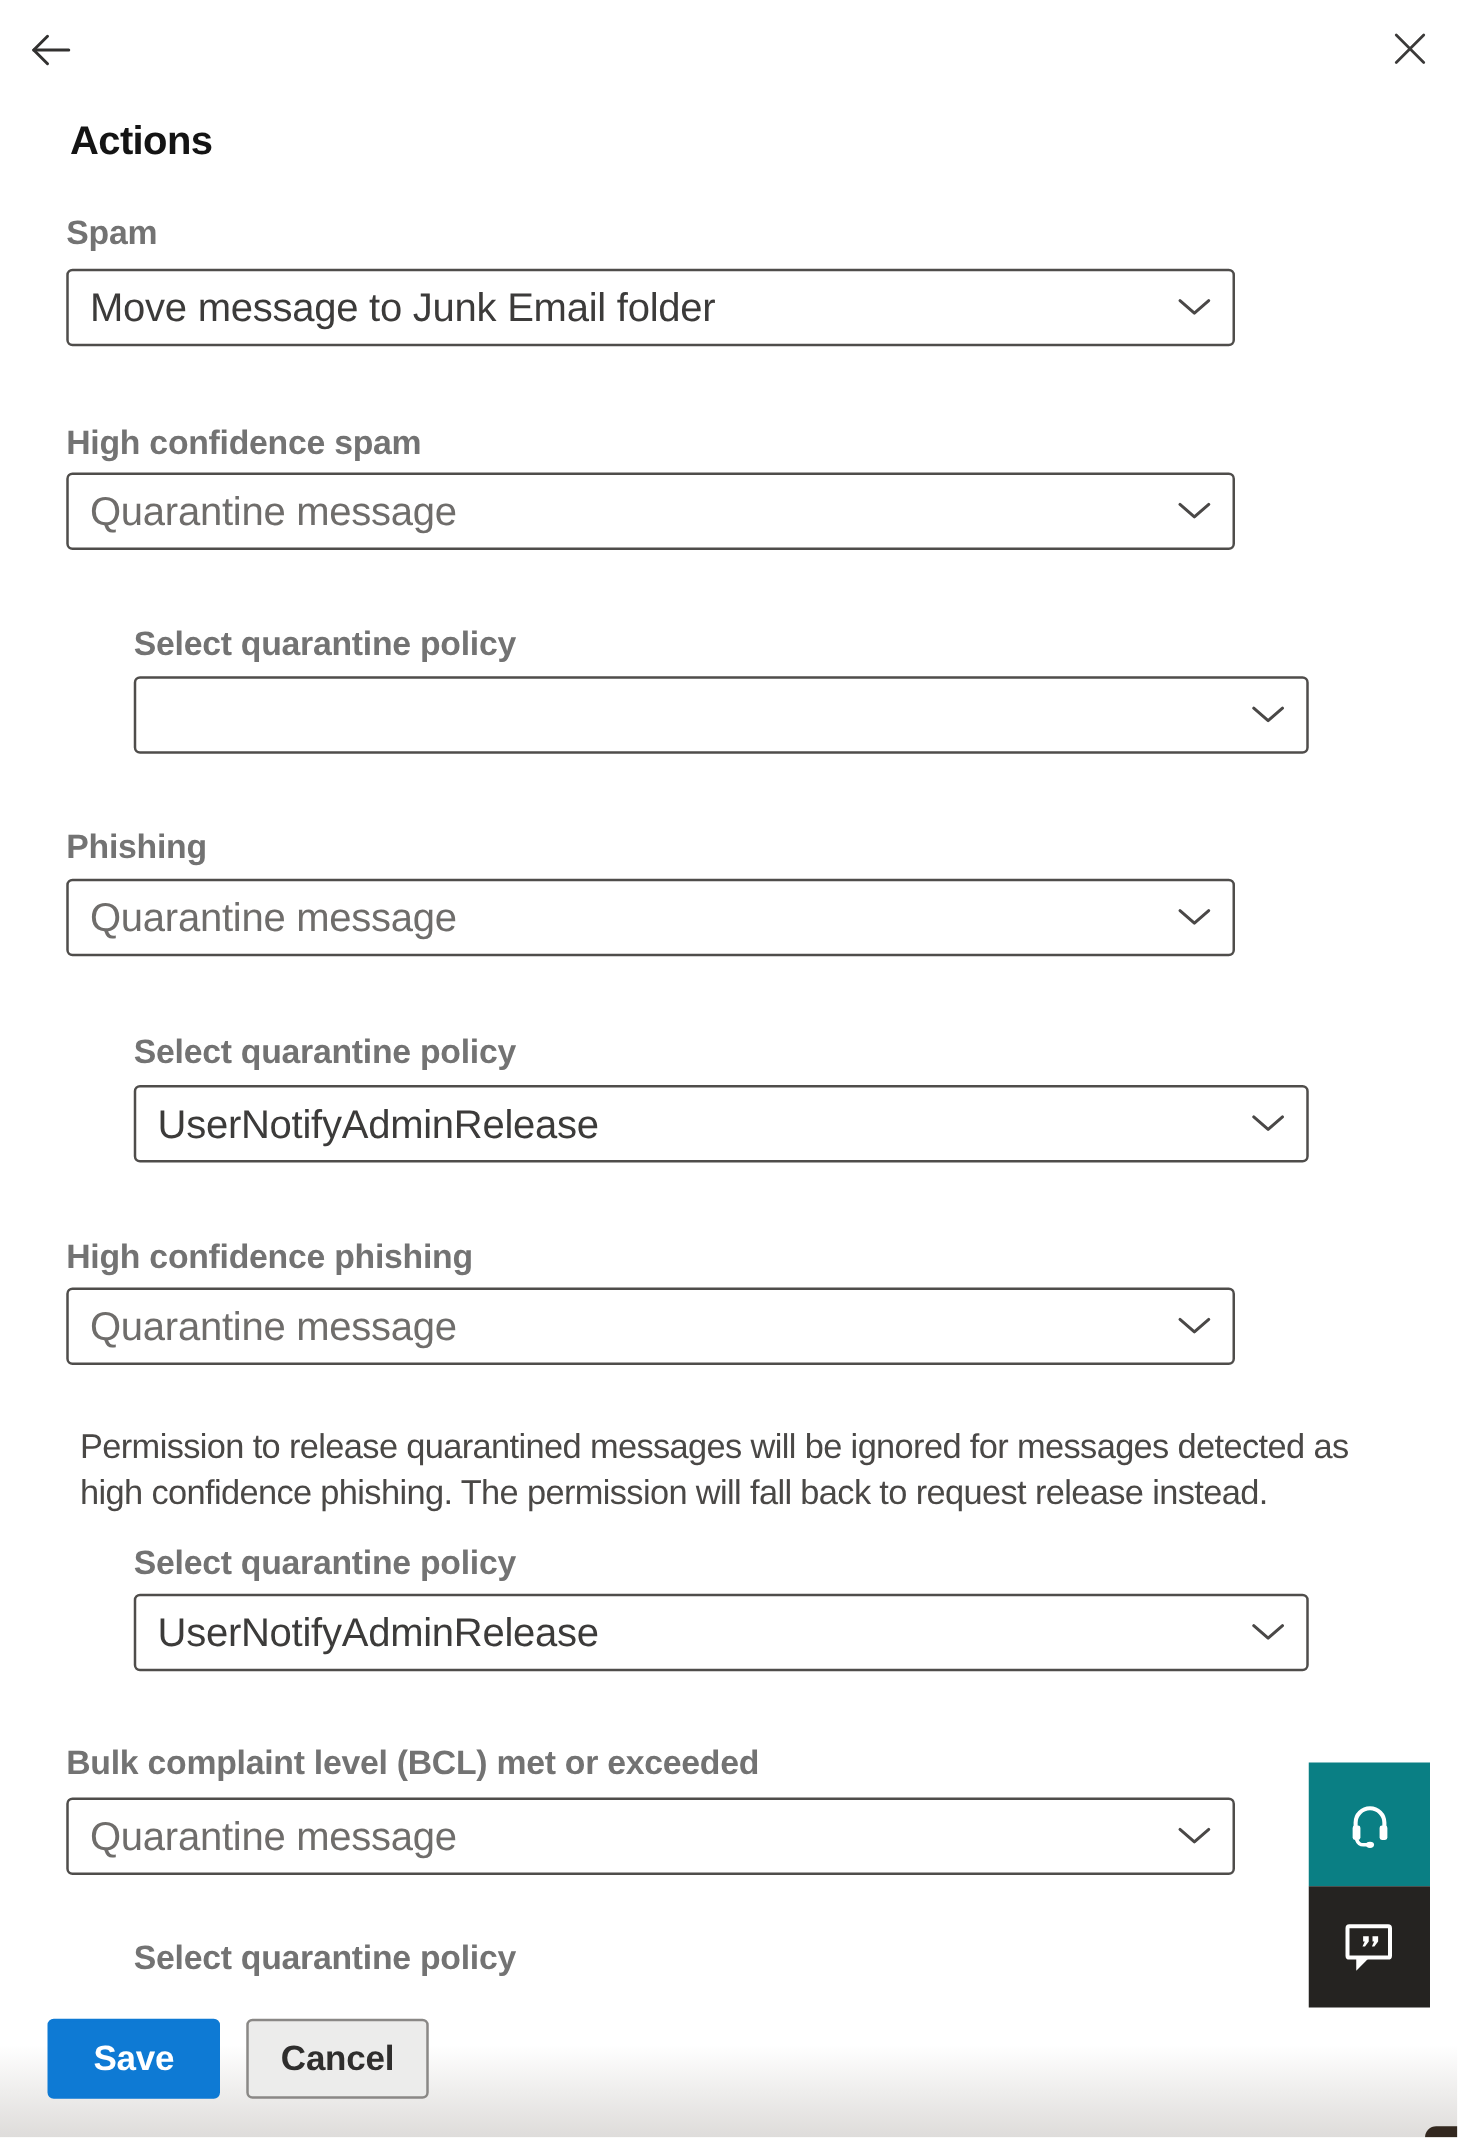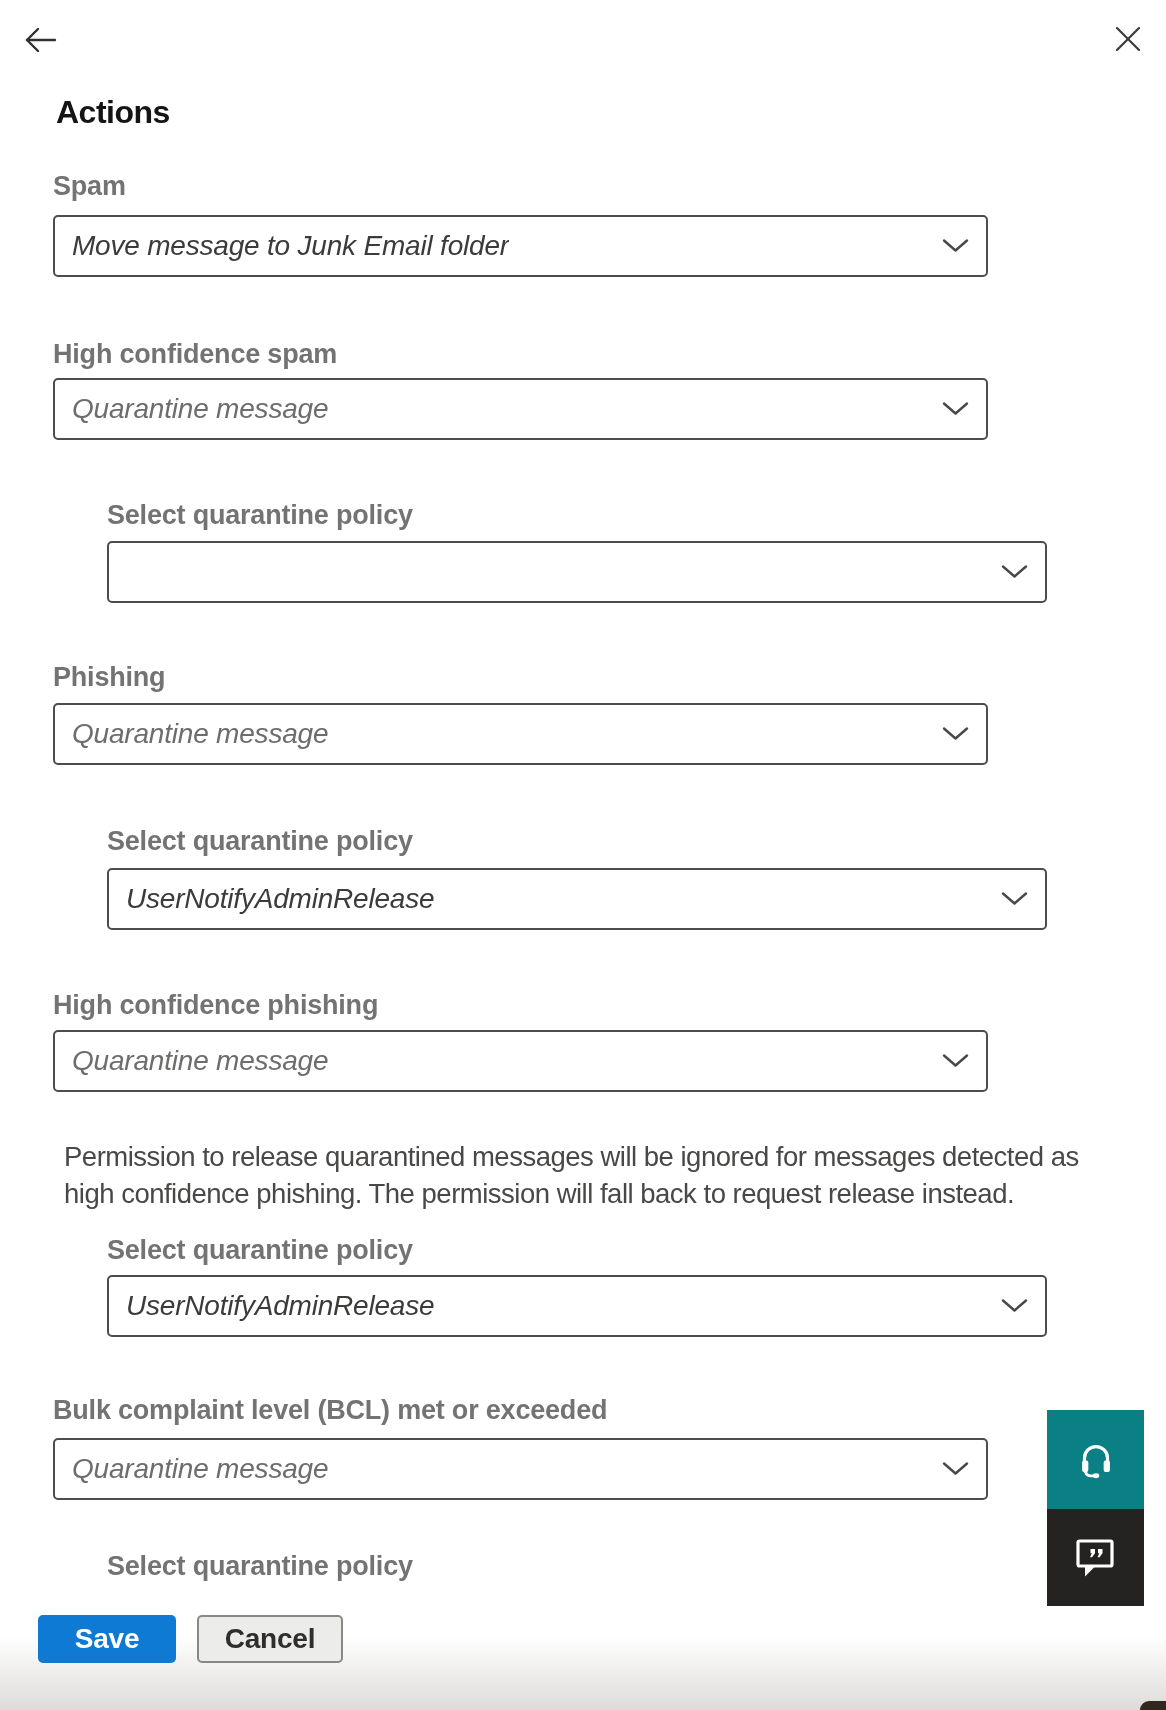--- a/index.html
+++ b/index.html
@@ -24,21 +24,21 @@
   }
   .lbl.nested{left:107px;}
   
   .dd{
     position:absolute;left:53px;width:935px;height:62px;box-sizing:border-box;
     background:#fff;border:2px solid #4f4d4b;border-radius:5px;
     display:flex;align-items:center;padding:0 60px 0 17px;cursor:pointer;
   }
   .dd.nested{left:107px;width:940px;}
   .dd .val{
-    font-size:28px;color:#3c3b3a;white-space:nowrap;overflow:hidden;letter-spacing:-0.2px;font-style:italic;
+    font-size:32px;color:#3c3b3a;white-space:nowrap;overflow:hidden;letter-spacing:-0.2px;
   }
   .dd.muted .val{color:#6f6d6b;}
   .dd .chev{position:absolute;right:17px;top:50%;transform:translateY(-50%);line-height:0;}
   
   #lbl0{top:170px;}  #dd0{top:215px;}
   #lbl1{top:338px;}  #dd1{top:378px;}
   #lbl2{top:499px;}  #dd2{top:541px;}
   #lbl3{top:661px;}  #dd3{top:703px;}
   #lbl4{top:825px;}  #dd4{top:868px;}
   #lbl5{top:989px;}  #dd5{top:1030px;}
@@ -52,21 +52,21 @@
   }
   
   .clip-wrap{position:absolute;left:107px;top:1550px;height:34px;overflow:hidden;}
   .clip-wrap .lbl{position:static;}
   
   .bottom-fade{
     position:absolute;left:0;top:1636px;width:1166px;height:74px;
     background:linear-gradient(180deg, rgba(233,231,229,0) 0%, #dedcda 100%);
   }
   .btn{
-    position:absolute;top:1615px;height:48px;box-sizing:border-box;
+    position:absolute;top:1615px;height:64px;box-sizing:border-box;
     border-radius:5px;font-family:"Liberation Sans",sans-serif;
     font-size:28px;font-weight:700;cursor:pointer;letter-spacing:-0.2px;
   }
   #save-btn{left:38px;width:138px;background:#0e7ad4;border:2px solid #0e7ad4;color:#ffffff;}
   #cancel-btn{left:197px;width:146px;background:#ececeb;border:2px solid #8a8886;color:#2f2e2d;}
   
   .float-btn{
     position:absolute;left:1047px;width:97px;border:none;padding:0;cursor:pointer;
     display:flex;align-items:center;justify-content:center;line-height:0;
   }

